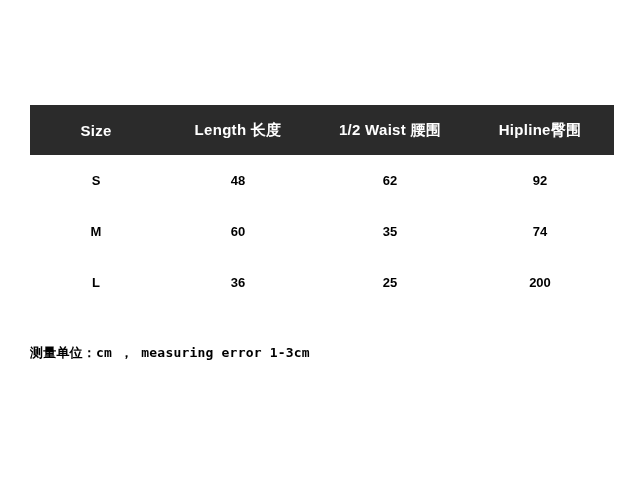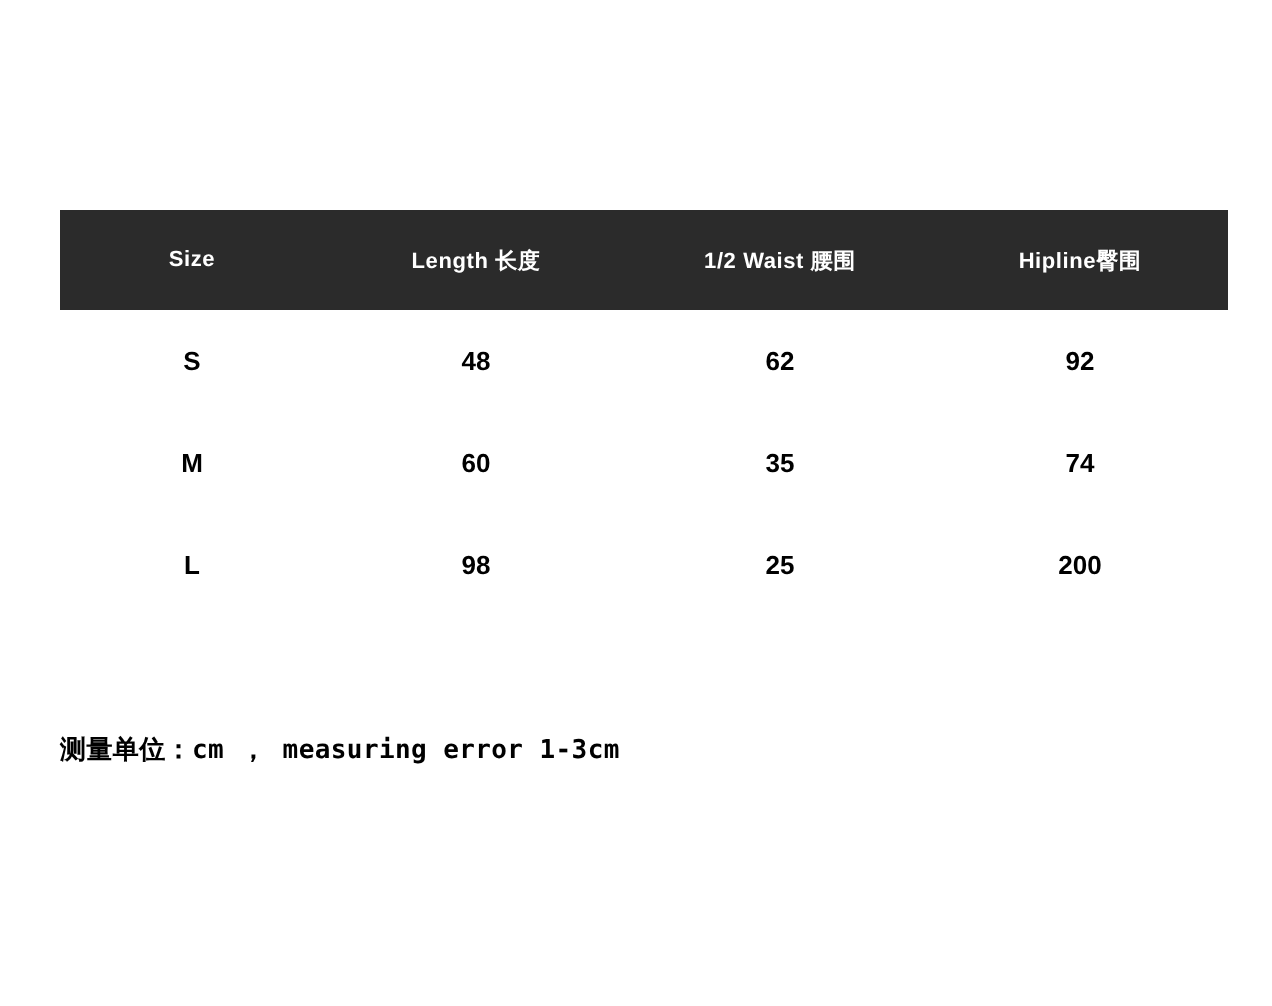--- a/index.html
+++ b/index.html
@@ -25,21 +25,21 @@
     top: 105px;
     width: 576px;
     border-collapse: collapse;
     table-layout: fixed;
   }
   .size-table thead tr {
     background: #2b2b2b;
   }
   .size-table thead th {
     color: #ffffff;
-    font-size: 11px;
+    font-size: 15px;
     font-weight: bold;
     height: 48px;
     text-align: center;
     vertical-align: middle;
     letter-spacing: 0.3px;
   }
   .size-table tbody td {
     color: #000000;
     font-size: 13px;
     font-weight: bold;
@@ -48,21 +48,21 @@
     vertical-align: middle;
     background: #ffffff;
   }
   .col-size   { width: 130px; }
   .col-length { width: 150px; }
   .col-waist  { width: 150px; }
   .col-hip    { width: 146px; }
   .note {
     position: absolute;
     left: 30px;
-    top: 366px;
+    top: 344px;
     font-family: "DejaVu Sans Mono", "Liberation Mono", monospace;
     font-size: 13px;
     font-weight: bold;
     color: #000000;
     letter-spacing: 0.2px;
     white-space: nowrap;
   }
 </style>
 </head>
 <body>
@@ -86,21 +86,21 @@
         <td class="col-hip">92</td>
       </tr>
       <tr>
         <td class="col-size">M</td>
         <td class="col-length">60</td>
         <td class="col-waist">35</td>
         <td class="col-hip">74</td>
       </tr>
       <tr>
         <td class="col-size">L</td>
-        <td class="col-length">98</td>
+        <td class="col-length">36</td>
         <td class="col-waist">25</td>
         <td class="col-hip">200</td>
       </tr>
     </tbody>
   </table>
 
   <div class="note">测量单位：cm ， measuring error 1-3cm</div>
 
 </div>
 

